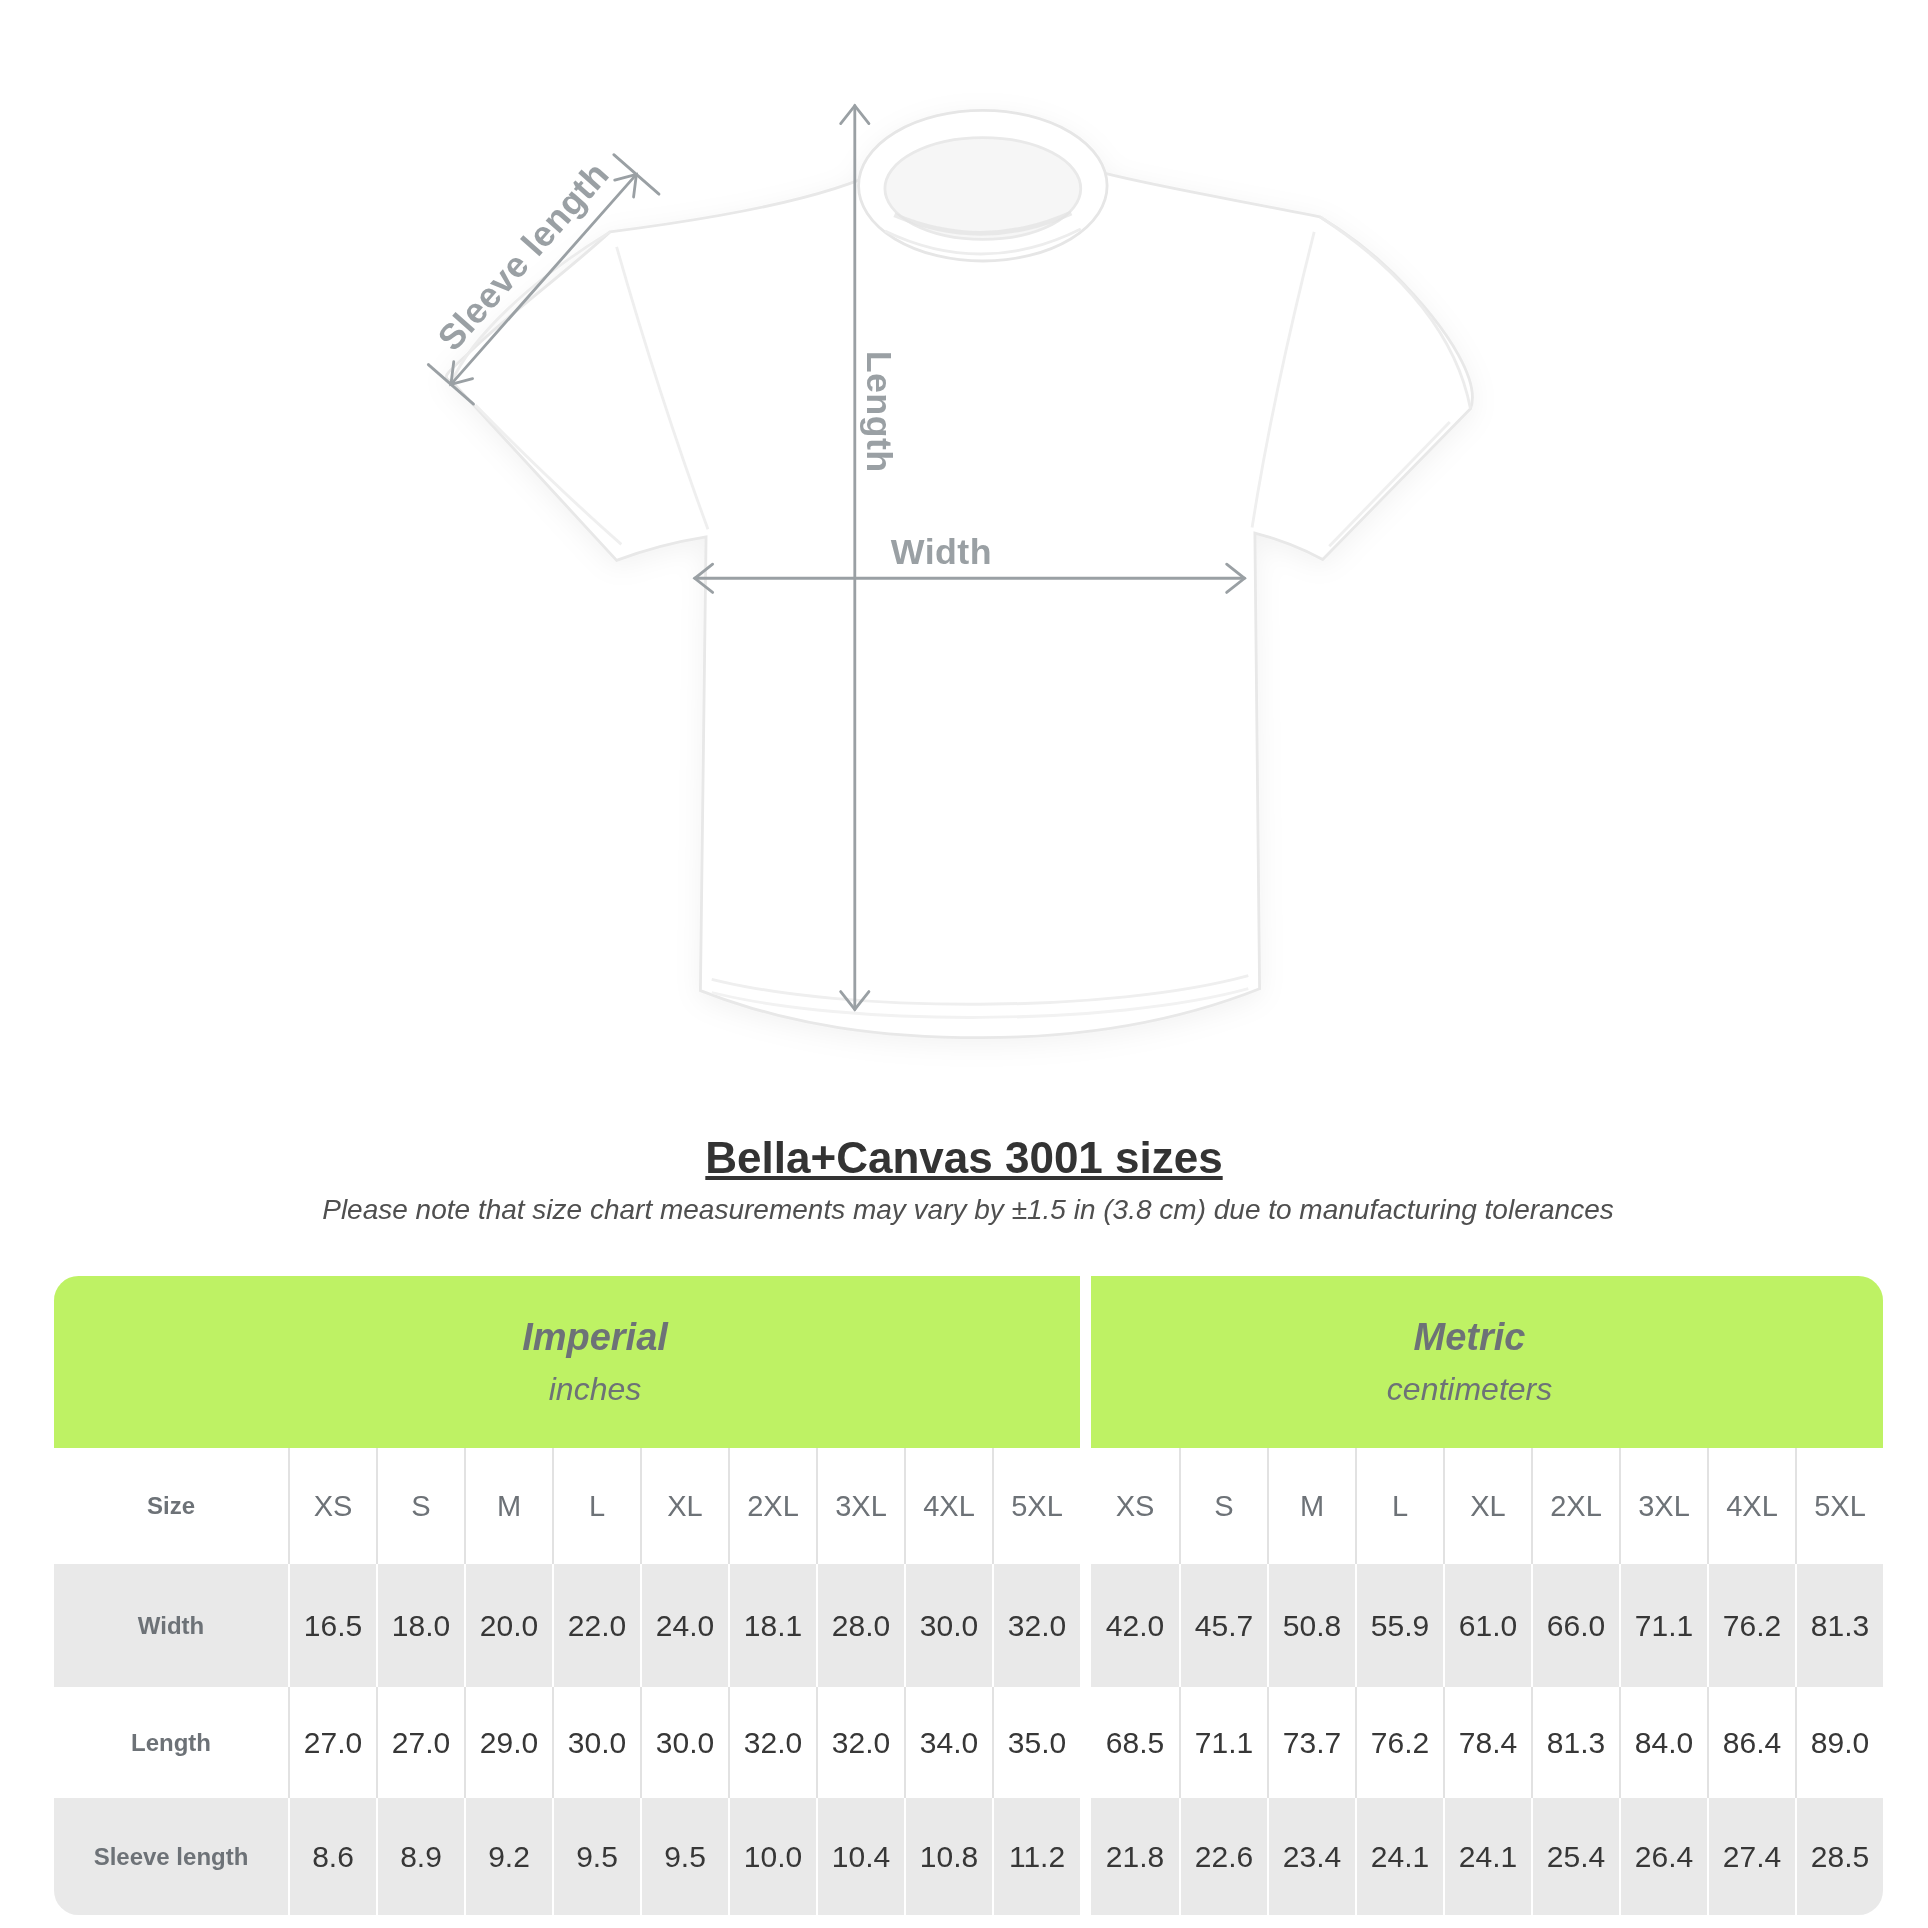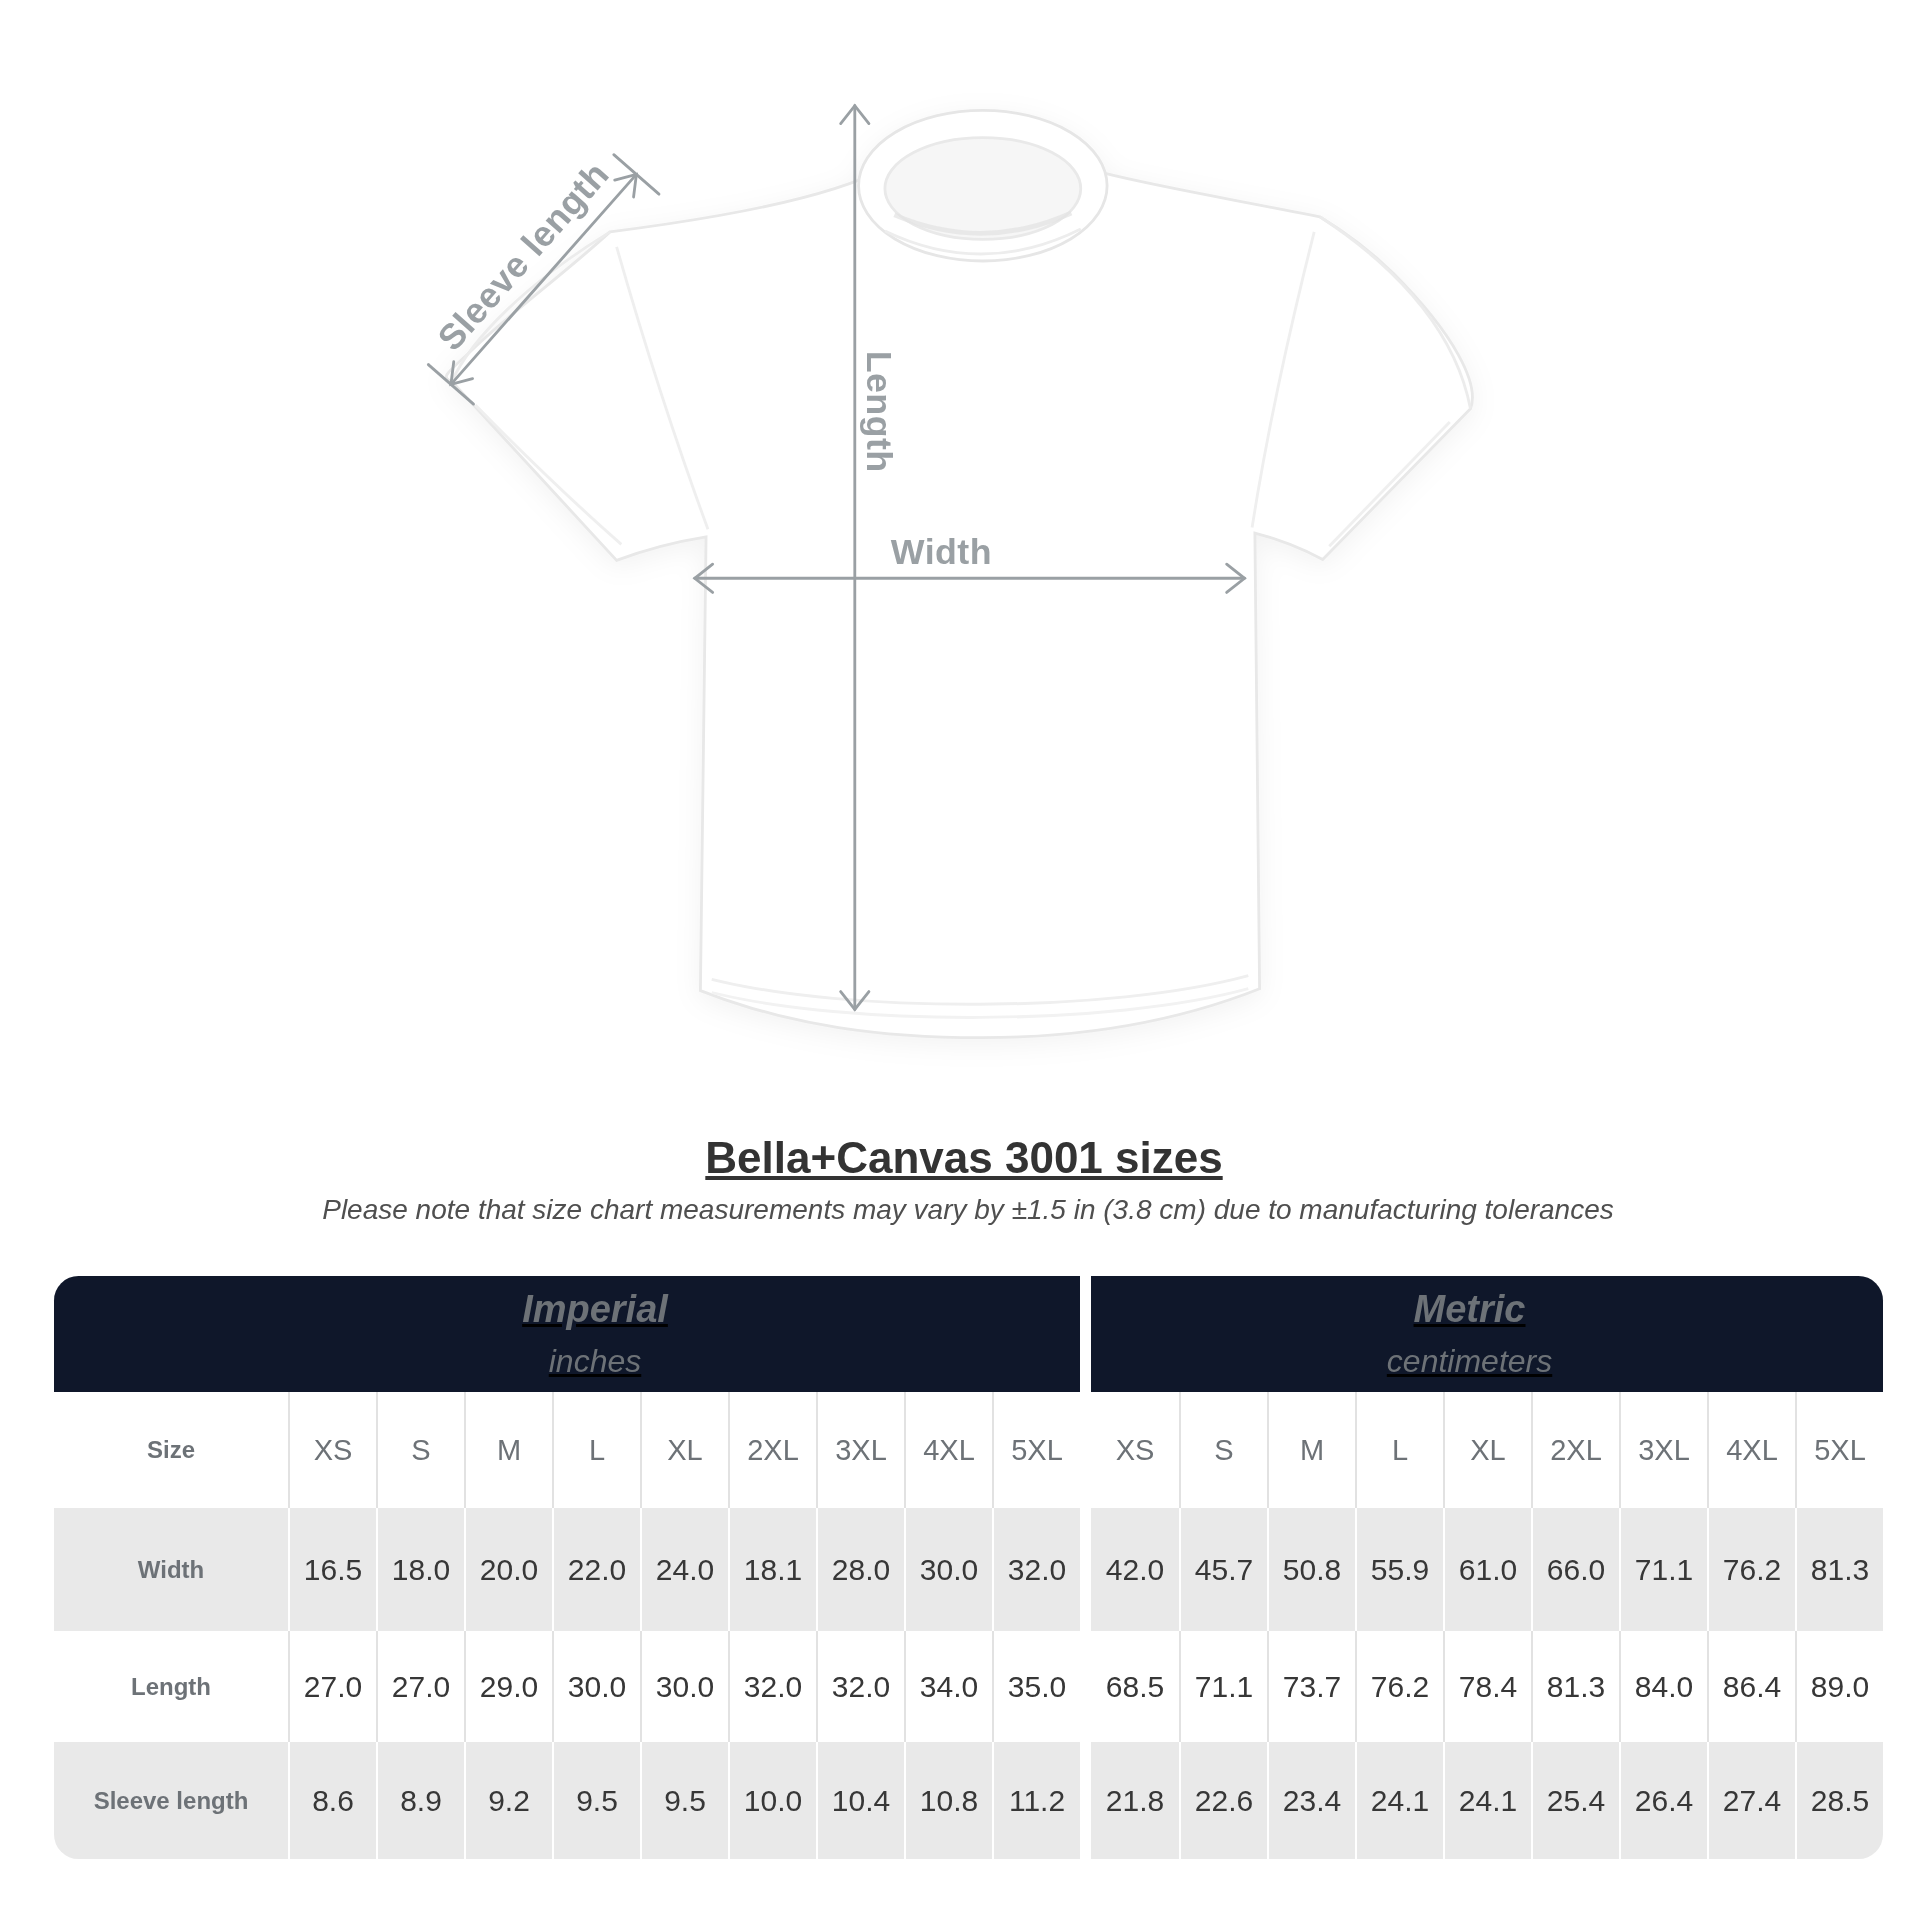--- a/index.html
+++ b/index.html
@@ -13,21 +13,21 @@
             font-size:38px;letter-spacing:0.5px;}
   
   .title{position:absolute;top:1133px;left:0;width:1928px;margin:0;text-align:center;
          font-size:44px;font-weight:700;color:#333333;text-decoration:underline;}
   .subtitle{position:absolute;top:1194px;left:4px;width:1928px;margin:0;text-align:center;
             font-style:italic;font-size:28px;color:#4f4f4f;}
   
   .tbl-wrap{position:absolute;top:1276px;left:54px;}
   table{border-collapse:separate;border-spacing:0;table-layout:fixed;width:1821px;}
   th,td{box-sizing:border-box;padding:0;text-align:center;vertical-align:middle;}
-  .band{background:#0f172a;height:116px;text-decoration:underline;}
+  .band{background:#bef264;height:172px;}
   .band-left{border-top-left-radius:24.5px;padding-left:56px;}
   .band-right{border-top-right-radius:24.5px;border-left:11.3px solid #fff;padding-right:35px;}
   .band-title{font-style:italic;font-weight:700;font-size:38px;color:#6d7277;margin-bottom:11.3px;}
   .band-sub{font-style:italic;font-weight:400;font-size:32px;color:#6d7277;}
   .size-row th{height:116px;background:#fff;}
   .r-width  th,.r-width  td{height:123px;background:#e9e9e9;}
   .r-length th,.r-length td{height:111px;background:#fff;}
   .r-sleeve th,.r-sleeve td{height:117px;background:#e9e9e9;}
   .rowlabel{font-weight:700;font-size:24px;color:#6d7277;}
   .sizehead{font-weight:400;font-size:29px;color:#6d7277;}

